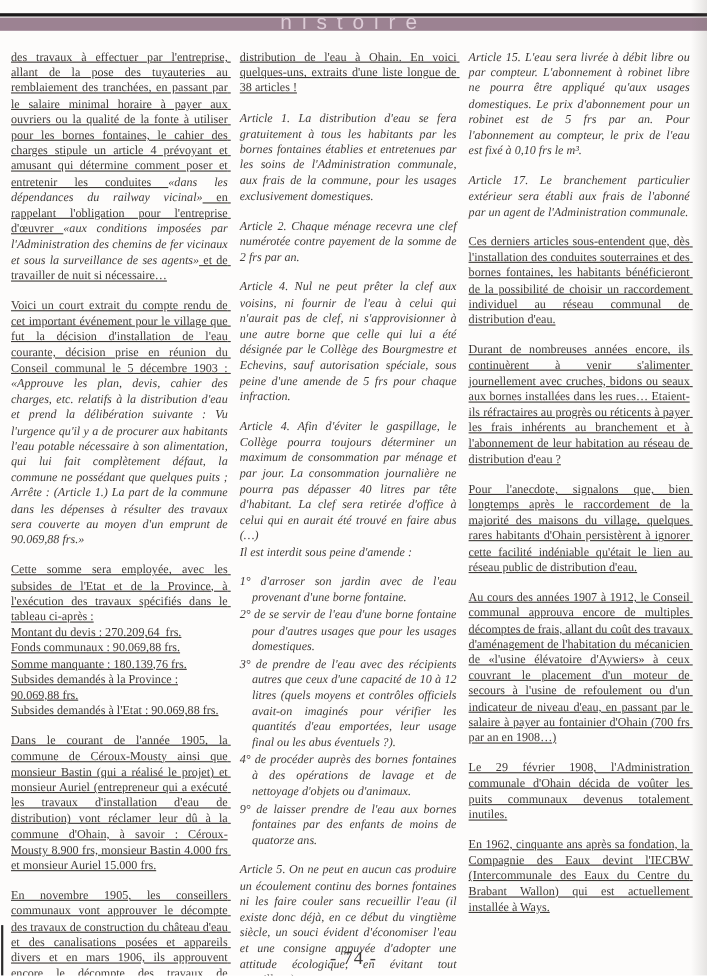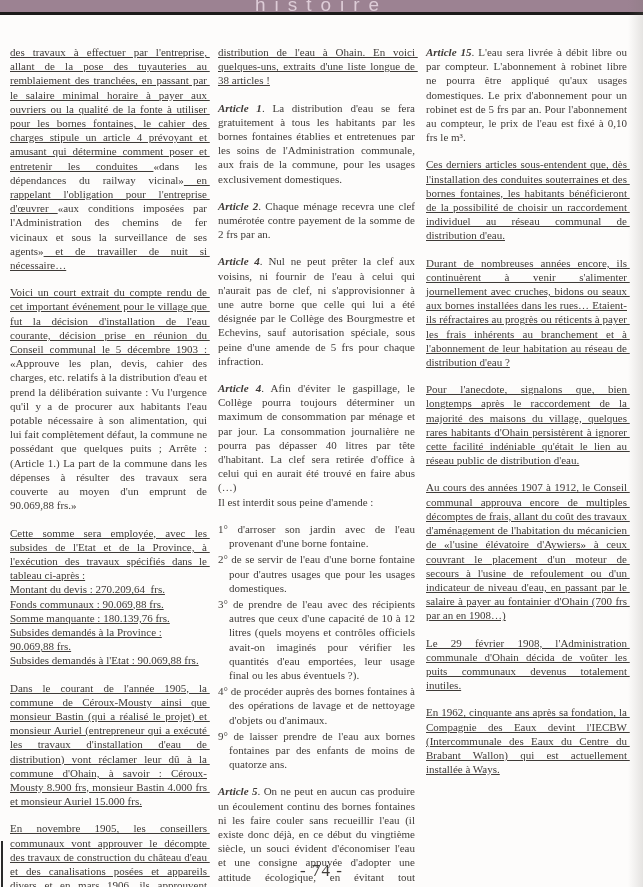--- a/index.html
+++ b/index.html
@@ -29,39 +29,39 @@
     position:absolute;top:45px;left:10px;
     display:grid;
     grid-template-columns:197px 197px 201px;
     column-gap:11px;
   }
   .col{font-size:11px;line-height:14.2px;}
   .block{margin:0 0 13px;text-align:justify;white-space:pre-wrap;}
   .block.list{margin:0 0 2px;padding-left:11px;text-indent:-11px;}
   .block:last-child{margin-bottom:0;}
   .ro{font-style:normal;text-decoration:underline;}
-  .it{}
-  .bi{font-style:italic;font-weight:bold;}
+  .it{font-style:italic;}
+  .bi{font-style:italic;font-weight:normal;}
   .page-number{
     position:absolute;bottom:6px;left:0;width:100%;
     text-align:center;font-size:17px;letter-spacing:1px;
   }
   .scan-right{
     position:absolute;top:0;right:0;width:15px;height:100%;
     background:linear-gradient(to right, rgba(120,115,110,0) 0%, rgba(120,115,110,0.18) 100%);
   }
   .scan-left-mark{
     position:absolute;left:1px;top:841px;width:2px;height:46px;background:#2a2a2a;
   }
 </style>
 </head>
 <body>
 
 <div class="page" style="color: rgb(63, 59, 56);">
-  <div class="header-band" style="background: rgb(156, 130, 146);">
+  <div class="header-band" style="background: rgb(156, 130, 146); margin-top: 16px;">
     <span class="section-title" style="color: rgb(221, 204, 215);">histoire</span>
   </div>
   <div class="header-rule" style="background: rgb(28, 26, 26);"></div>
 
   <div class="columns">
     <div class="col">
         <div class="block p"><span class="ro">des travaux à effectuer par l'entreprise, allant de la pose des tuyauteries au remblaiement des tranchées, en passant par le salaire minimal horaire à payer aux ouvriers ou la qualité de la fonte à utiliser pour les bornes fontaines, le cahier des charges stipule un article 4 prévoyant et amusant qui détermine comment poser et entretenir les conduites </span><span class="it">«dans les dépendances du railway vicinal»</span><span class="ro"> en rappelant l'obligation pour l'entreprise d'œuvrer </span><span class="it">«aux conditions imposées par l'Administration des chemins de fer vicinaux et sous la surveillance de ses agents»</span><span class="ro"> et de travailler de nuit si nécessaire…</span></div>
         <div class="block p"><span class="ro">Voici un court extrait du compte rendu de cet important événement pour le village que fut la décision d'installation de l'eau courante, décision prise en réunion du Conseil communal le 5 décembre 1903 : </span><span class="it">«Approuve les plan, devis, cahier des charges, etc. relatifs à la distribution d'eau et prend la délibération suivante : Vu l'urgence qu'il y a de procurer aux habitants l'eau potable nécessaire à son alimentation, qui lui fait complètement défaut, la commune ne possédant que quelques puits ; Arrête : (Article 1.) La part de la commune dans les dépenses à résulter des travaux sera couverte au moyen d'un emprunt de 90.069,88 frs.»</span></div>
         <div class="block p"><span class="ro">Cette somme sera employée, avec les subsides de l'Etat et de la Province, à l'exécution des travaux spécifiés dans le tableau ci-après :
 Montant du devis : 270.209,64  frs.
@@ -82,20 +82,21 @@
 Il est interdit sous peine d'amende :</span></div>
         <div class="block list"><span class="it">1° d'arroser son jardin avec de l'eau provenant d'une borne fontaine.</span></div>
         <div class="block list"><span class="it">2° de se servir de l'eau d'une borne fontaine pour d'autres usages que pour les usages domestiques.</span></div>
         <div class="block list"><span class="it">3° de prendre de l'eau avec des récipients autres que ceux d'une capacité de 10 à 12 litres (quels moyens et contrôles officiels avait-on imaginés pour vérifier les quantités d'eau emportées, leur usage final ou les abus éventuels ?).</span></div>
         <div class="block list"><span class="it">4° de procéder auprès des bornes fontaines à des opérations de lavage et de nettoyage d'objets ou d'animaux.</span></div>
         <div class="block list"><span class="it">9° de laisser prendre de l'eau aux bornes fontaines par des enfants de moins de quatorze ans.</span></div>
         <div class="block p" style="margin-top: 13px;"><span class="bi">Article 5</span><span class="it">. On ne peut en aucun cas produire un écoulement continu des bornes fontaines ni les faire couler sans recueillir l'eau (il existe donc déjà, en ce début du vingtième siècle, un souci évident d'économiser l'eau et une consigne appuyée d'adopter une attitude écologique, en évitant tout gaspillage).</span></div>
       </div>
     <div class="col">
         <div class="block p"><span class="bi">Article 15</span><span class="it">. L'eau sera livrée à débit libre ou par compteur. L'abonnement à robinet libre ne pourra être appliqué qu'aux usages domestiques. Le prix d'abonnement pour un robinet est de 5 frs par an. Pour l'abonnement au compteur, le prix de l'eau est fixé à 0,10 frs le m³.</span></div>
+        <div class="block p"><span class="bi">Article 17</span><span class="it">. Le branchement particulier extérieur sera établi aux frais de l'abonné par un agent de l'Administration communale.</span></div>
         <div class="block p"><span class="ro">Ces derniers articles sous-entendent que, dès l'installation des conduites souterraines et des bornes fontaines, les habitants bénéficieront de la possibilité de choisir un raccordement individuel au réseau communal de distribution d'eau.</span></div>
         <div class="block p"><span class="ro">Durant de nombreuses années encore, ils continuèrent à venir s'alimenter journellement avec cruches, bidons ou seaux aux bornes installées dans les rues… Etaient-ils réfractaires au progrès ou réticents à payer les frais inhérents au branchement et à l'abonnement de leur habitation au réseau de distribution d'eau ?</span></div>
         <div class="block p"><span class="ro">Pour l'anecdote, signalons que, bien longtemps après le raccordement de la majorité des maisons du village, quelques rares habitants d'Ohain persistèrent à ignorer cette facilité indéniable qu'était le lien au réseau public de distribution d'eau.</span></div>
         <div class="block p"><span class="ro">Au cours des années 1907 à 1912, le Conseil communal approuva encore de multiples décomptes de frais, allant du coût des travaux d'aménagement de l'habitation du mécanicien de «l'usine élévatoire d'Aywiers» à ceux couvrant le placement d'un moteur de secours à l'usine de refoulement ou d'un indicateur de niveau d'eau, en passant par le salaire à payer au fontainier d'Ohain (700 frs par an en 1908…)</span></div>
         <div class="block p"><span class="ro">Le 29 février 1908, l'Administration communale d'Ohain décida de voûter les puits communaux devenus totalement inutiles.</span></div>
         <div class="block p"><span class="ro">En 1962, cinquante ans après sa fondation, la Compagnie des Eaux devint l'IECBW (Intercommunale des Eaux du Centre du Brabant Wallon) qui est actuellement installée à Ways.</span></div>
         <div class="block p" style="text-align: right;"></div>
       </div>
   </div>
 

